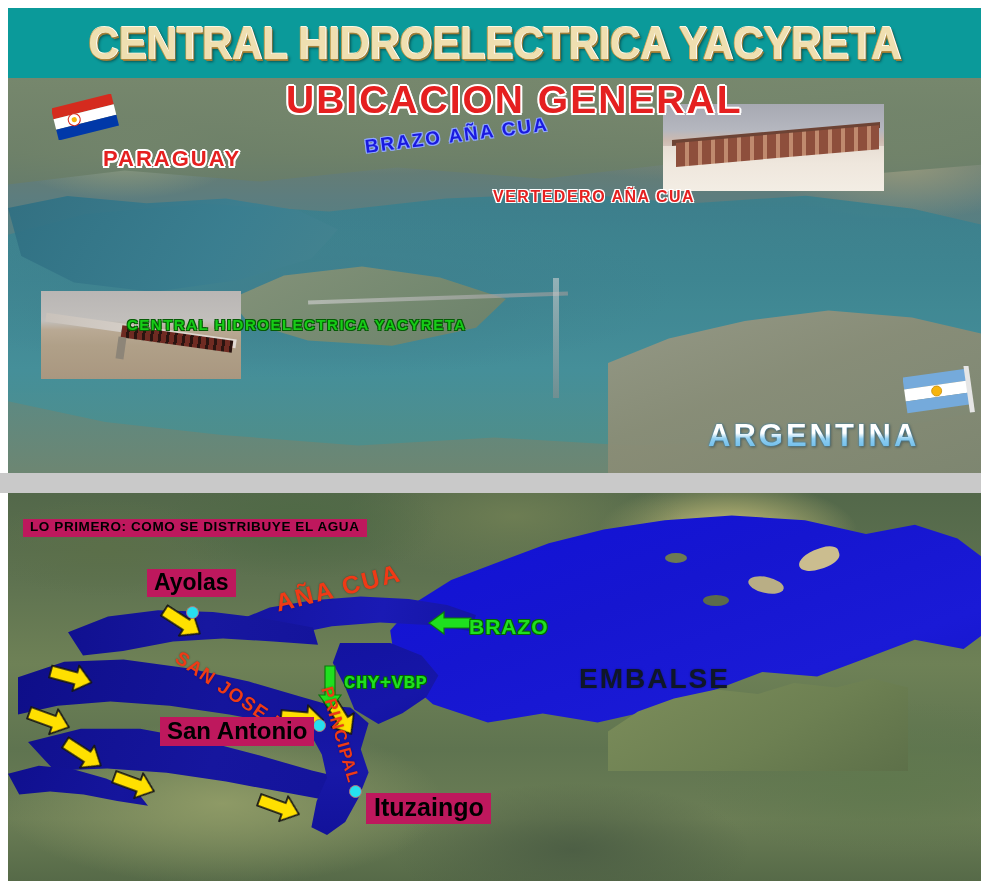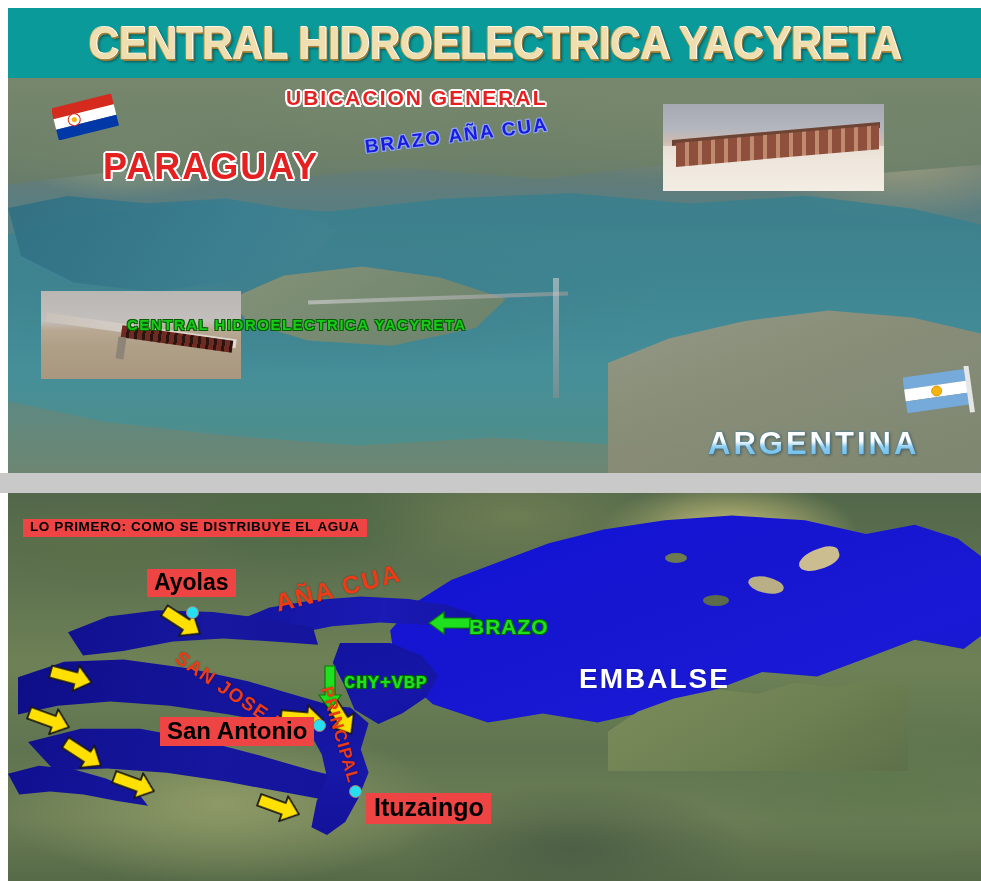--- a/index.html
+++ b/index.html
@@ -97,39 +97,39 @@
 
   
   .lbl-red-outline{
     color:#e52020;
     text-shadow:
       -1.5px -1.5px 0 #fff, 1.5px -1.5px 0 #fff,
       -1.5px 1.5px 0 #fff, 1.5px 1.5px 0 #fff,
       0 -2px 0 #fff, 0 2px 0 #fff, -2px 0 0 #fff, 2px 0 0 #fff;
     letter-spacing:2px;
   }
-  #lbl-ubicacion{left:278px;top:8px;font-size:21px;}
-  #lbl-paraguay{left:95px;top:68px;font-size:36px;}
+  #lbl-ubicacion{left:278px;top:0;font-size:39px;}
+  #lbl-paraguay{left:95px;top:68px;font-size:22px;}
   #lbl-vertedero{
     left:485px;top:110px;font-size:16px;letter-spacing:1.5px;
     color:#e52020;
     text-shadow:-1.2px -1.2px 0 #fff,1.2px -1.2px 0 #fff,-1.2px 1.2px 0 #fff,1.2px 1.2px 0 #fff;
   }
   #lbl-brazo{
     left:357px;top:58px;font-size:19px;letter-spacing:2px;
     color:#1a1ae0;transform:rotate(-7deg);transform-origin:left center;
     text-shadow:-1px -1px 0 #8fa8ff,1px -1px 0 #8fa8ff,-1px 1px 0 #8fa8ff,1px 1px 0 #8fa8ff;
   }
   #lbl-chy-green{
     left:119px;top:238px;font-size:15px;letter-spacing:1.5px;
     color:#17cc17;
     text-shadow:-1px -1px 0 #065c06,1px -1px 0 #065c06,-1px 1px 0 #065c06,1px 1px 0 #065c06;
   }
   #lbl-argentina{
-    left:700px;top:348px;font-size:31px;letter-spacing:3px;
+    left:700px;top:340px;font-size:31px;letter-spacing:3px;
     color:#bfe4fa;
     background:linear-gradient(180deg,#ffffff 0%,#ffffff 42%,#8ecdf0 58%,#58b3e8 100%);
     -webkit-background-clip:text;background-clip:text;
     -webkit-text-fill-color:transparent;
     filter:drop-shadow(0 0 1px #3a8fc4) drop-shadow(1px 1px 1px rgba(0,0,0,.35));
   }
 
   
   .photo-inset{position:absolute;overflow:hidden;border:0;}
   #inset-anacua{
@@ -258,38 +258,38 @@
   .arrow-g svg{display:block;}
 
   
   .city-dot{
     position:absolute;width:11px;height:11px;border-radius:50%;
     background:#27e0ef;border:1.5px solid #b07a7a;
   }
 
   
   .lbl-box{
-    position:absolute;background:#ef4444;color:#000000;
+    position:absolute;background:#be185d;color:#000000;
     font-weight:bold;white-space:nowrap;
     padding:1px 7px 2px 7px;line-height:1.1;
   }
   #box-lo-primero{left:15px;top:26px;font-size:13.5px;letter-spacing:.6px;}
   #box-ayolas{left:139px;top:76px;font-size:23px;}
   #box-sanantonio{left:152px;top:224px;font-size:24px;}
   #box-ituzaingo{left:358px;top:300px;font-size:25px;padding-left:8px;}
 
   
   .lbl-red2{
     position:absolute;color:#ef3a16;font-weight:bold;white-space:nowrap;
     text-shadow:0 0 2px rgba(0,0,0,.35);
   }
   #lbl-anacua2{left:268px;top:96px;font-size:25px;letter-spacing:2px;transform:rotate(-14deg);transform-origin:left center;}
   #lbl-sanjose{left:169px;top:152px;font-size:19px;letter-spacing:1.5px;transform:rotate(34deg);transform-origin:left center;}
   #lbl-principal{left:318px;top:184px;font-size:17px;letter-spacing:1px;transform:rotate(74deg);transform-origin:left center;}
-  #lbl-embalse{left:571px;top:170px;font-size:28px;letter-spacing:2px;color:#ffffff;}
+  #lbl-embalse{left:571px;top:170px;font-size:28px;letter-spacing:2px;color:#0f172a;}
 
   
   .lbl-green{
     position:absolute;color:#1fe01f;font-weight:bold;white-space:nowrap;
     text-shadow:-1px -1px 0 #046604,1px -1px 0 #046604,-1px 1px 0 #046604,1px 1px 0 #046604;
   }
   #lbl-vbac{left:461px;top:122px;font-size:21px;letter-spacing:1px;}
   #lbl-chyvbp{left:336px;top:179px;font-size:19px;letter-spacing:.5px;font-family:Liberation Mono, monospace;}
 </style>
 </head>
@@ -339,20 +339,21 @@
 
     <div class="photo-inset" id="inset-central">
       <div class="deckline"></div>
       <div class="machinehall"></div>
       <div class="pier"></div>
     </div>
 
     <div class="map-label lbl-red-outline" id="lbl-ubicacion">UBICACION GENERAL</div>
     <div class="map-label lbl-red-outline" id="lbl-paraguay">PARAGUAY</div>
     <div class="map-label" id="lbl-brazo">BRAZO AÑA CUA</div>
+    <div class="map-label" id="lbl-vertedero">VERTEDERO AÑA CUA</div>
     <div class="map-label" id="lbl-chy-green">CENTRAL HIDROELECTRICA YACYRETA</div>
     <div class="map-label" id="lbl-argentina">ARGENTINA</div>
   </div>
 
   <div id="divider"></div>
 
   <div id="lower-map">
     <div class="sat2"></div>
 
     <div id="embalse-body"></div>

